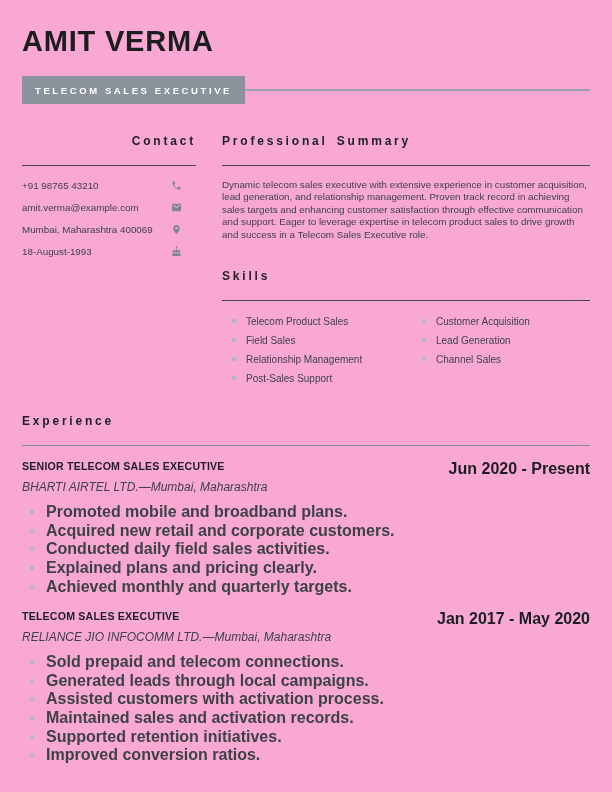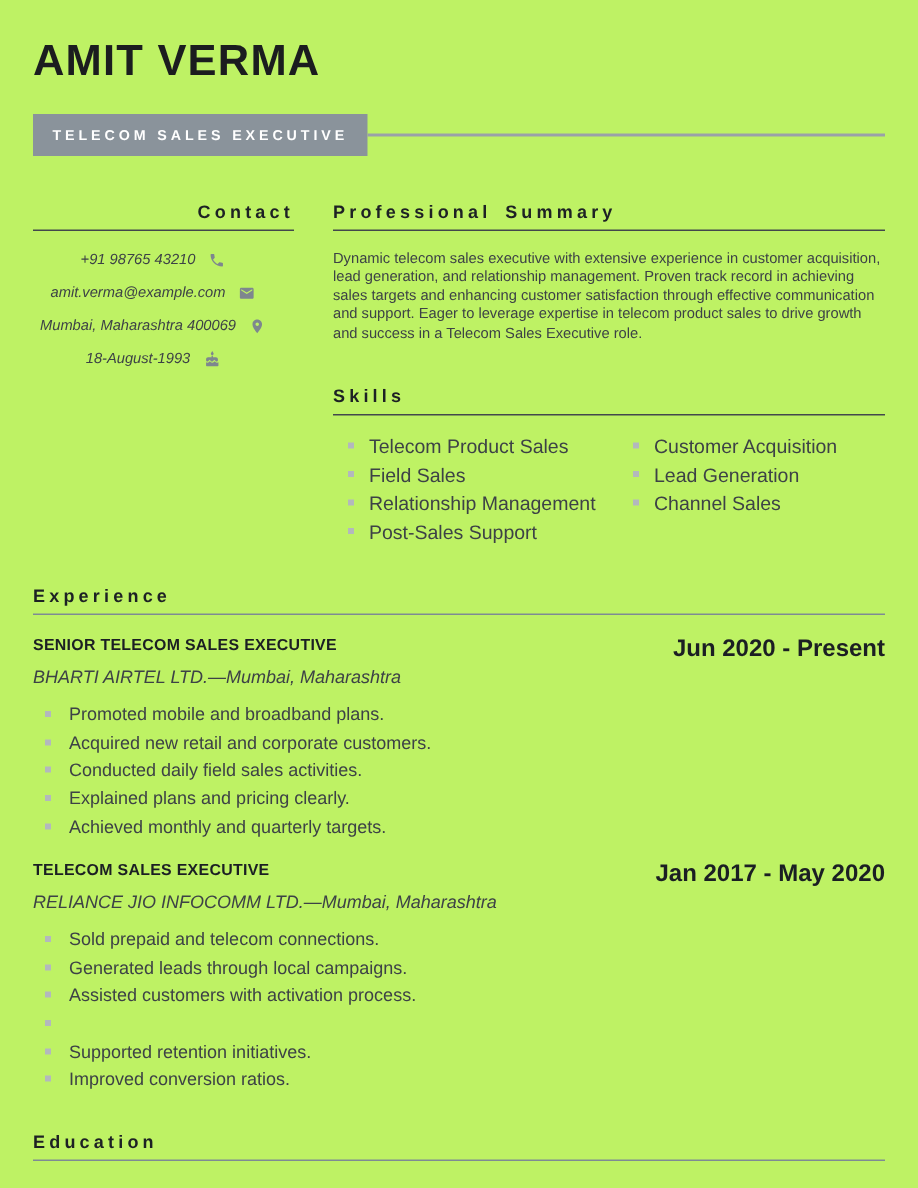--- a/index.html
+++ b/index.html
@@ -2,21 +2,21 @@
 <html><head>
 <meta charset="utf-8">
 <style>
   * { margin: 0; padding: 0; box-sizing: border-box; }
   html, body { background: #ffffff; }
   body { font-family: "Liberation Sans", "DejaVu Sans", sans-serif; }
   .page {
     position: relative;
     width: 612px;
     height: 792px;
-    background: #bef264;
+    background: #f9a8d4;
     margin: 0 auto;
     padding: 26px 22px 0 22px;
     overflow: hidden;
     color: #3d4246;
   }
 
   
   .person-name {
     font-size: 29px;
     font-weight: 700;
@@ -44,42 +44,41 @@
     background: #9aa1a8;
   }
 
   
   .sec-heading {
     font-size: 12px;
     font-weight: 700;
     letter-spacing: 2.8px;
     word-spacing: 3px;
     color: #1d2124;
-    padding-bottom: 5px;
+    padding-bottom: 17px;
   }
   .col-heading { border-bottom: 1.5px solid #43484c; }
   .full-heading { border-bottom: 1.5px solid #7e8b94; }
 
   
   .columns {
     display: flex;
     margin-top: 30px;
   }
   .col-left { width: 174px; flex: 0 0 174px; }
   .col-right { flex: 1; margin-left: 26px; }
   .col-left .sec-heading { text-align: right; }
 
   .contact-list { margin-top: 9px; }
   .contact-row {
     display: flex;
-    justify-content: center;
+    justify-content: space-between;
     align-items: center;
     height: 22px;
     padding-right: 14px;
-    font-style: italic;
   }
   .contact-label { font-size: 9.8px; color: #3d4246; }
   .contact-icon { margin-left: 9px; width: 11px; height: 11px; display: inline-flex; color: #7e878e; }
   .contact-icon svg { width: 11px; height: 11px; fill: currentColor; }
 
   .summary-text {
     margin-top: 13px;
     font-size: 9.8px;
     line-height: 12.4px;
     color: #3d4246;
@@ -91,21 +90,21 @@
     margin-top: 11px;
     display: grid;
     grid-template-columns: 190px 1fr;
     grid-auto-flow: column;
     grid-template-rows: repeat(4, 19px);
   }
   .skill-item {
     display: flex;
     align-items: center;
     padding-left: 10px;
-    font-size: 13px;
+    font-size: 10px;
     color: #3d4246;
     text-align: center;
   }
   .bullet-sq {
     width: 4px; height: 4px;
     background: #b3b8bd;
     flex: 0 0 4px;
     margin-right: 10px;
   }
 
@@ -136,22 +135,23 @@
     display: flex;
     gap: 0;
     font-style: italic;
   }
   .job-bullets { margin-top: 9px; }
   .job-bullet-row {
     display: flex;
     align-items: center;
     height: 18.6px;
     padding-left: 8px;
-    font-size: 12px;
-    color: #3d4246;
+    font-size: 16px;
+    color: #3d4246;
+    font-weight: bold;
   }
   .job-bullet-row .bullet-sq { margin-right: 12px; }
 
   .edu-degree {
     margin-top: 16px;
     font-size: 10.6px;
     font-weight: 700;
     color: #1b1f23;
     letter-spacing: 0.2px;
   }
@@ -311,20 +311,21 @@
         <div class="job-bullet-row">
             <span class="bullet-sq"></span>
             <span>Generated leads through local campaigns.</span>
           </div>
         <div class="job-bullet-row">
             <span class="bullet-sq"></span>
             <span>Assisted customers with activation process.</span>
           </div>
         <div class="job-bullet-row">
             <span class="bullet-sq"></span>
+            <span>Maintained sales and activation records.</span>
           </div>
         <div class="job-bullet-row">
             <span class="bullet-sq"></span>
             <span>Supported retention initiatives.</span>
           </div>
         <div class="job-bullet-row">
             <span class="bullet-sq"></span>
             <span>Improved conversion ratios.</span>
           </div>
       </div>

